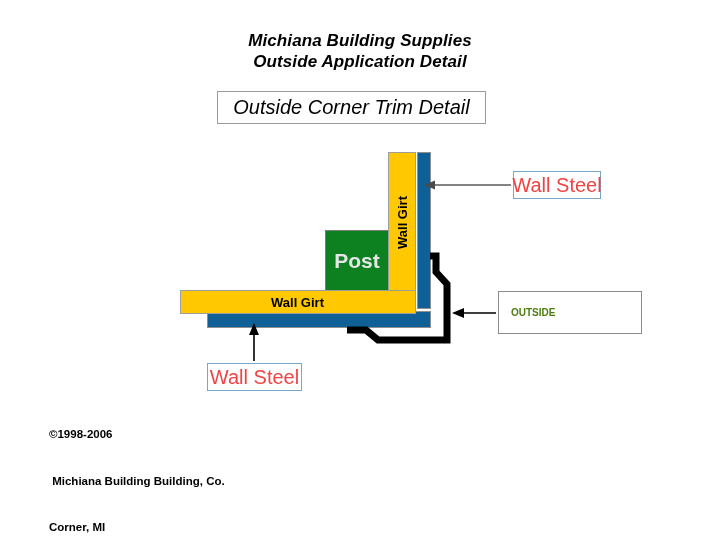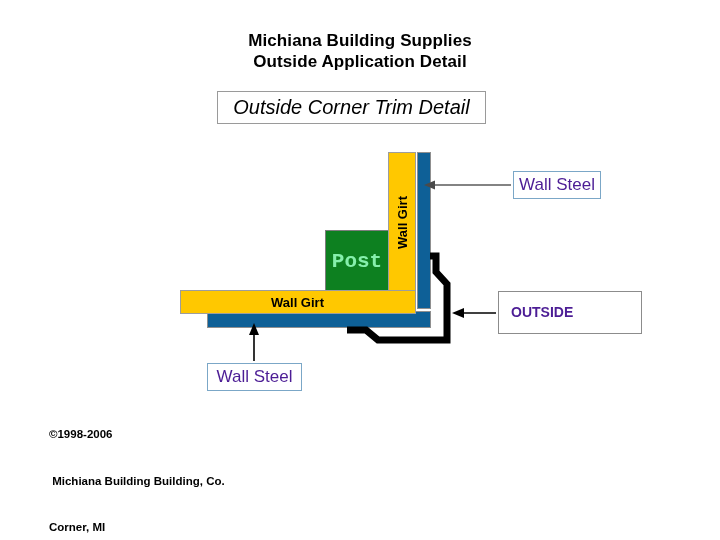--- a/index.html
+++ b/index.html
@@ -29,21 +29,21 @@
     position: absolute;
     left: 0;
     top: 30px;
     width: 720px;
     text-align: center;
     font-weight: bold;
     font-size: 17px;
     line-height: 21px;
     letter-spacing: 0.1px;
   }
-  .title-line { display: block; }
+  .title-line { display: block; font-style: italic; }
 
   .subtitle-box {
     position: absolute;
     left: 217px;
     top: 91px;
     width: 269px;
     height: 33px;
     border: 1px solid #9a9a9a;
     background: #ffffff;
     box-sizing: border-box;
@@ -77,24 +77,24 @@
     position: absolute;
     background: #0D8020;
     border: 1px solid #7d7d7d;
     box-sizing: border-box;
     z-index: 5;
     display: flex;
     align-items: center;
     justify-content: center;
   }
   .post-label {
-    font-family: Liberation Mono, monospace;
+    font-family: Liberation Sans, sans-serif;
     font-weight: bold;
     font-size: 21px;
-    color: #86efac;
+    color: #e5e5e5;
   }
 
   
   .girt-v-label {
     position: absolute;
     left: 389px;
     top: 152px;
     width: 26px;
     height: 140px;
     z-index: 8;
@@ -149,30 +149,30 @@
   }
   .callout-blue {
     border: 1px solid #7ba7c7;
     justify-content: center;
   }
   .callout-gray {
     border: 1px solid #8c8c8c;
     justify-content: flex-start;
   }
   .callout-text-plain {
-    font-size: 17px;
+    font-size: 20px;
     font-weight: normal;
     white-space: nowrap;
-    color: #4c1d95;
+    color: #ef4444;
   }
   .callout-text-bold {
-    font-size: 14px;
+    font-size: 10px;
     font-weight: bold;
     line-height: 19px;
-    color: #4c1d95;
+    color: #4d7c0f;
     padding-left: 12px;
   }
   .cl-line { display: block; white-space: nowrap; }
 
   #wall-steel-top {
     left: 513px; top: 171px; width: 88px; height: 28px;
   }
   #outside-corner-trim {
     left: 498px; top: 291px; width: 144px; height: 43px;
   }

